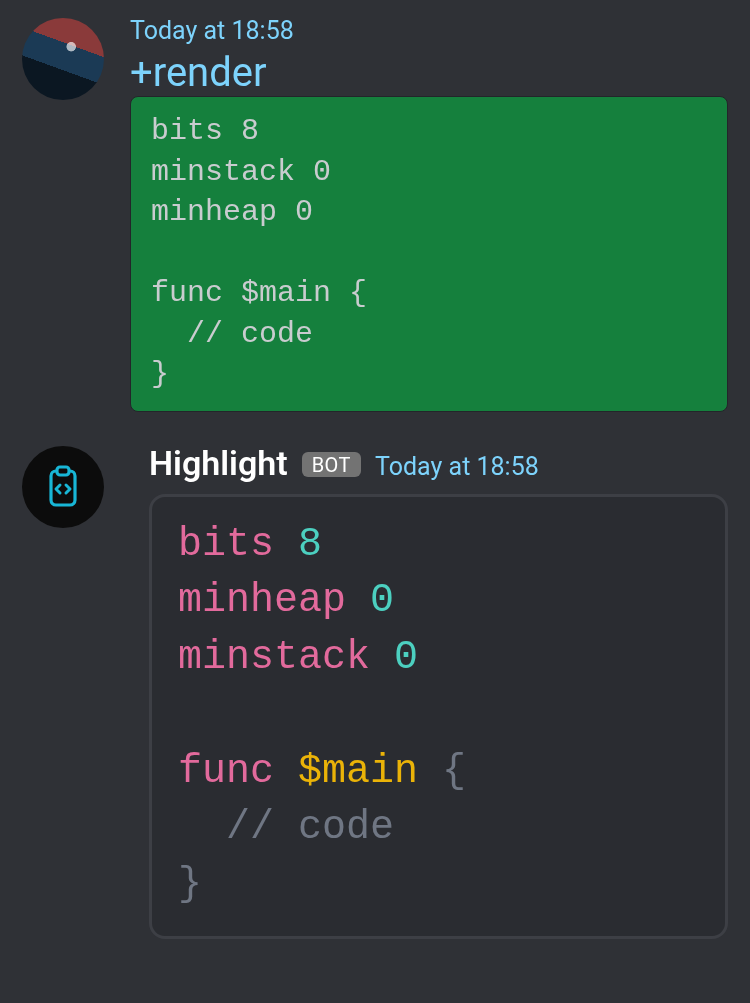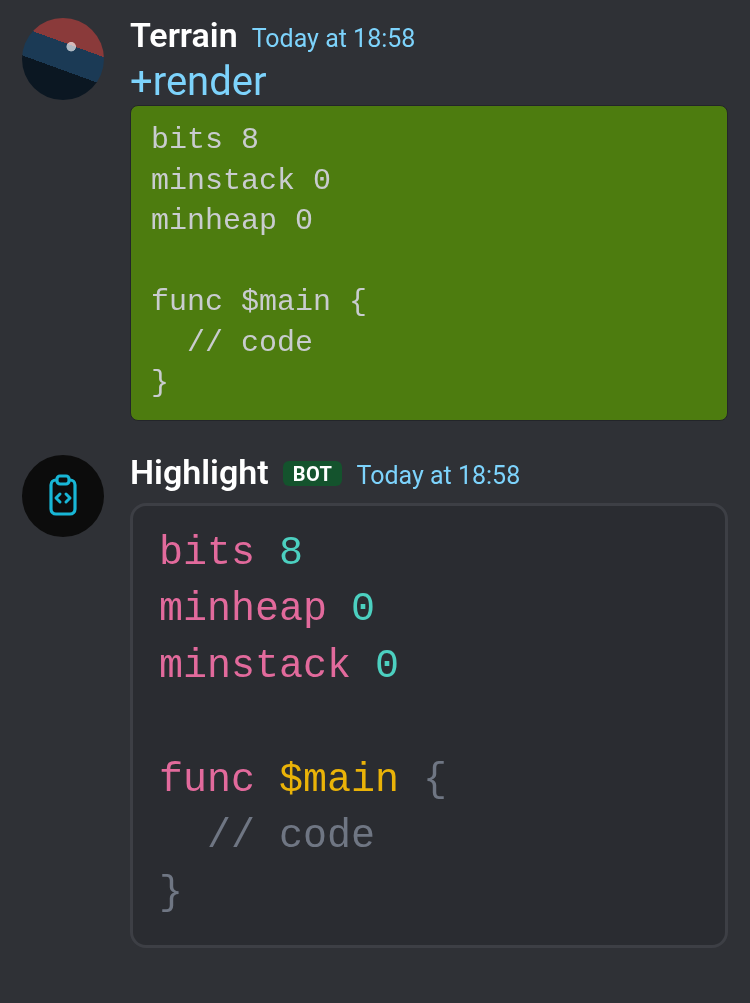--- a/index.html
+++ b/index.html
@@ -8,21 +8,21 @@
     height: 1003px;
     background: #2f3136;
     font-family: -apple-system, BlinkMacSystemFont, "Segoe UI", Roboto, "Helvetica Neue", Arial, sans-serif;
     color: #dcddde;
     overflow: hidden;
   }
   .chat { padding: 18px 22px 22px 22px; }
 
   
   .msg { display: flex; }
-  .msg + .msg { margin-top: 34px; }
+  .msg + .msg { margin-top: 34px; gap: 19px; }
 
   .avatar {
     flex: 0 0 82px;
     height: 82px;
     border-radius: 50%;
     margin-right: 26px;
     background: #000 center/cover no-repeat;
     position: relative;
     overflow: hidden;
   }
@@ -41,32 +41,32 @@
   }
   .avatar.bot svg { width: 48px; height: 48px; }
 
   .body { flex: 1 1 auto; min-width: 0; }
 
   .head { display: flex; align-items: baseline; gap: 14px; line-height: 1; margin-bottom: 6px; }
   .username { font-weight: 600; font-size: 34px; color: #ffffff; }
   .timestamp { font-size: 25px; color: #7dd3fc; font-weight: 400; }
   .bot-tag {
     display: inline-flex; align-items: center;
-    background: #14532d; color: #fff;
-    font-size: 20px; font-weight: 700;
+    background: #737373; color: #fff;
+    font-size: 20px; font-weight: 400;
     padding: 3px 10px 2px 10px; border-radius: 6px;
     letter-spacing: 0.5px;
     position: relative; top: -3px;
   }
 
   .msg-text { font-size: 40px; color: #7dd3fc; margin-bottom: 0; }
 
   
   .codeblock {
-    background: #4d7c0f;
+    background: #15803d;
     border: 1px solid #23252a;
     border-radius: 8px;
     padding: 14px 20px 16px 20px;
     font-family: Menlo, Consolas, "Liberation Mono", monospace;
     font-size: 30px;
     line-height: 1.35;
     color: #c9cccf;
     white-space: pre;
     max-width: 603px;
   }
@@ -92,21 +92,20 @@
 </style>
 </head>
 <body>
 
 <div class="chat">
 
   <div class="msg">
     <div class="avatar terrain"></div>
     <div class="body">
       <div class="head">
-        <span class="username">Terrain</span>
         <span class="timestamp">Today at 18:58</span>
       </div>
       <div class="msg-text">+render</div>
       <div class="codeblock">bits 8
 minstack 0
 minheap 0
 
 func $main {
   // code
 }</div>

